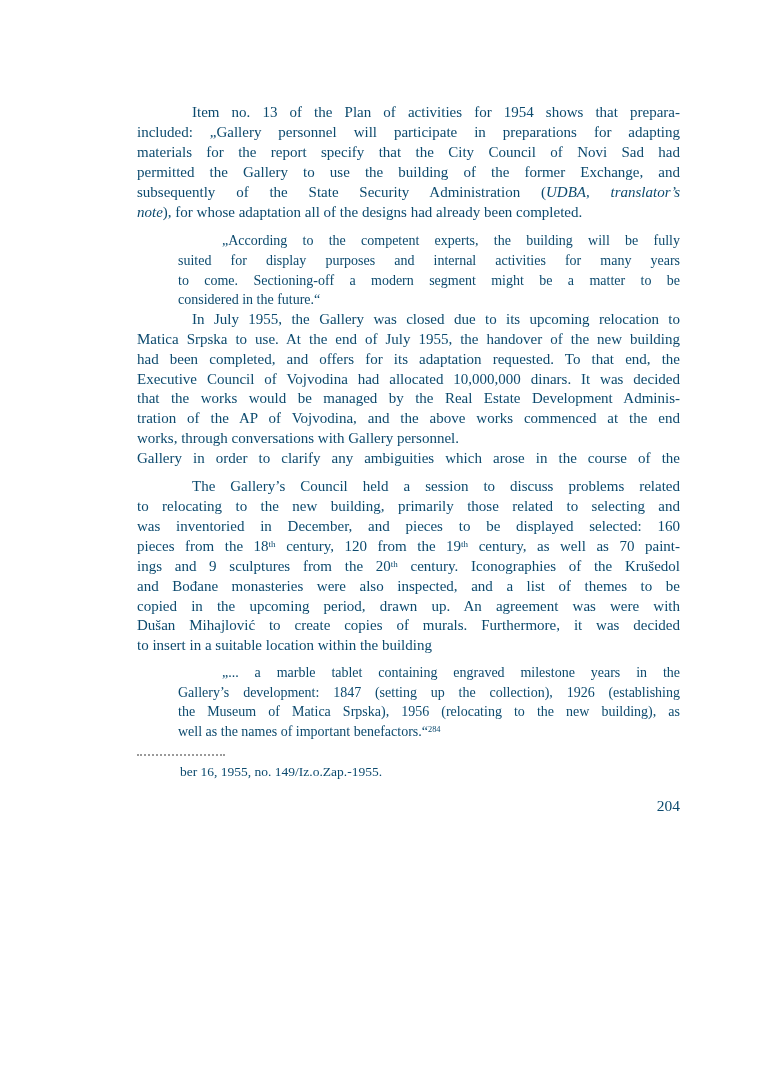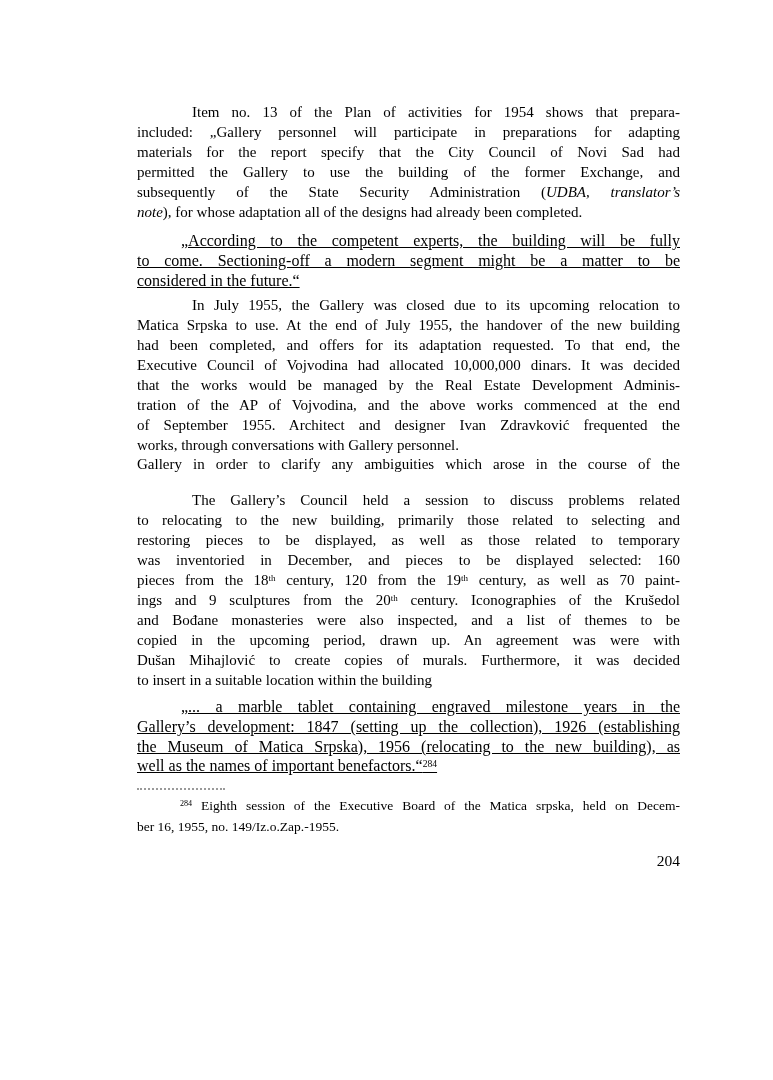--- a/index.html
+++ b/index.html
@@ -5,21 +5,21 @@
   html, body {
     margin: 0;
     padding: 0;
     background: #ffffff;
   }
   .page {
     position: relative;
     width: 686px;
     height: 1080px;
     background: #ffffff;
-    color: #000000;
+    color: #0c4a6e;
     overflow: hidden;
   }
   .text-block {
     position: absolute;
     left: 137px;
     top: 103px;
     width: 543px;
     font-family: "Liberation Serif", "DejaVu Serif", serif;
     font-size: 15px;
     line-height: 19.9px;
@@ -29,30 +29,30 @@
     text-align-last: justify;
     white-space: normal;
   }
   .line.last {
     text-align-last: left;
   }
   .para.indent > .line:first-child {
     text-indent: 55px;
   }
   .quote {
-    font-size: 16px;
+    margin-left: 41px;
+    font-size: 14px;
     line-height: 19.6px;
-    text-decoration: underline;
   }
   .quote > .line:first-child {
     text-indent: 44px;
   }
   .q1 { margin-top: 9px; }
-  .p2 { margin-top: 6px; }
-  .p3 { margin-top: 16px; }
+  .p2 { }
+  .p3 { margin-top: 8px; }
   .q2 { margin-top: 7px; }
   sup {
     font-size: 0.6em;
     line-height: 0;
     vertical-align: baseline;
     position: relative;
     top: -0.45em;
   }
   .footnote-sep {
     margin-top: 12px;
@@ -84,59 +84,57 @@
         <div class="line">Item no. 13 of the Plan of activities for 1954 shows that prepara-</div>
         <div class="line">included: „Gallery personnel will participate in preparations for adapting</div>
         <div class="line">materials for the report specify that the City Council of Novi Sad had</div>
         <div class="line">permitted the Gallery to use the building of the former Exchange, and</div>
         <div class="line">subsequently of the State Security Administration (<i>UDBA, translator’s</i></div>
         <div class="line last"><i>note</i>), for whose adaptation all of the designs had already been completed.</div>
       </div>
 
     <div class="quote q1">
         <div class="line">„According to the competent experts, the building will be fully</div>
+        <div class="line">suited for display purposes and internal activities for many years</div>
         <div class="line">to come. Sectioning-off a modern segment might be a matter to be</div>
         <div class="line last">considered in the future.“</div>
       </div>
 
     <div class="para indent p2">
         <div class="line">In July 1955, the Gallery was closed due to its upcoming relocation to</div>
         <div class="line">Matica Srpska to use. At the end of July 1955, the handover of the new building</div>
         <div class="line">had been completed, and offers for its adaptation requested. To that end, the</div>
         <div class="line">Executive Council of Vojvodina had allocated 10,000,000 dinars. It was decided</div>
         <div class="line">that the works would be managed by the Real Estate Development Adminis-</div>
         <div class="line">tration of the AP of Vojvodina, and the above works commenced at the end</div>
-        <div class="line">of September 1955. Architect and designer Ivan Zdravković frequented the</div>
         <div class="line last">works, through conversations with Gallery personnel.</div>
         <div class="line">Gallery in order to clarify any ambiguities which arose in the course of the</div>
       </div>
 
     <div class="para indent p3">
         <div class="line">The Gallery’s Council held a session to discuss problems related</div>
         <div class="line">to relocating to the new building, primarily those related to selecting and</div>
-        <div class="line">restoring pieces to be displayed, as well as those related to temporary</div>
         <div class="line">was inventoried in December, and pieces to be displayed selected:  160</div>
         <div class="line">pieces from the 18<sup>th</sup> century, 120 from the 19<sup>th</sup> century, as well as 70 paint-</div>
         <div class="line">ings and 9 sculptures from the 20<sup>th</sup> century. Iconographies of the Krušedol</div>
         <div class="line">and Bođane monasteries were also inspected, and a list of themes to be</div>
         <div class="line">copied in the upcoming period, drawn up. An agreement was were with</div>
         <div class="line">Dušan Mihajlović to create copies of murals. Furthermore, it was decided</div>
         <div class="line last">to insert in a suitable location within the building</div>
       </div>
 
     <div class="quote q2">
         <div class="line">„... a marble tablet containing engraved milestone years in the</div>
         <div class="line">Gallery’s development: 1847 (setting up the collection), 1926 (establishing</div>
         <div class="line">the Museum of Matica Srpska), 1956 (relocating to the new building), as</div>
         <div class="line last">well as the names of important benefactors.“<sup>284</sup></div>
       </div>
 
     <div class="footnote-sep"></div>
 
     <div class="footnote">
-        <div class="line"><sup>284</sup> Eighth session of the Executive Board of the Matica srpska, held on Decem-</div>
         <div class="line last">ber 16, 1955, no. 149/Iz.o.Zap.-1955.</div>
       </div>
 
     <div class="page-number">204</div>
 
   </div>
 </div>
 
 </body></html>

